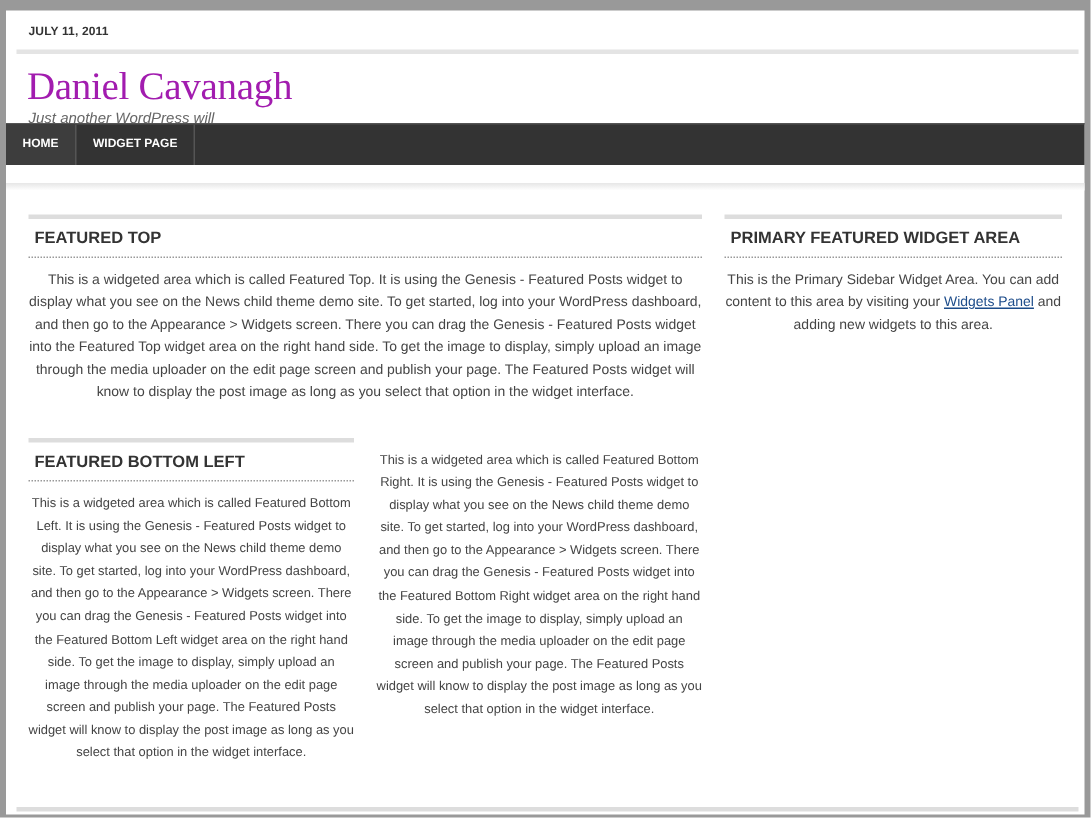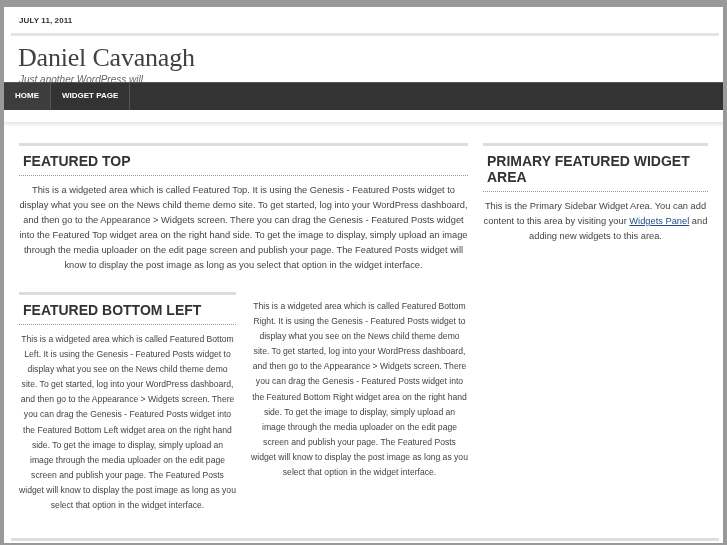--- a/index.html
+++ b/index.html
@@ -1,27 +1,27 @@
 <!DOCTYPE html>
 <html><head>
 <meta charset="utf-8">
 <style>
   html, body { margin:0; padding:0; }
   body { width:727px; height:545px; background:#999; overflow:hidden; font-family:"Liberation Sans", sans-serif; }
   #wrap { position:absolute; left:4px; top:7px; width:719px; height:536px; background:#fff; }
   #topbar { position:absolute; left:7px; top:0; width:708px; height:26px; border-bottom:3px solid #e4e4e4; }
   #date { position:absolute; left:8px; top:9px; font-size:8px; font-weight:bold; color:#333; letter-spacing:0.1px; }
-  #title { position:absolute; left:14px; top:36px; font-family:"Liberation Serif", serif; font-size:26px; color:#404040; letter-spacing:-0.2px; }
+  #title { position:absolute; left:14px; top:36px; font-family:"Liberation Serif", serif; font-size:26px; color:#a21caf; letter-spacing:-0.2px; }
   #tagline { position:absolute; left:15px; top:67px; font-size:10px; font-style:italic; color:#666; }
   #nav { position:absolute; left:0; top:75px; width:719px; height:27px; background:#333; border-top:1px solid #555; }
   .navitem { float:left; height:27px; line-height:26px; font-size:8px; font-weight:bold; color:#fff; padding:0 11px; border-right:1px solid #555; }
   .navitem.active { background:#3d3d3d; }
   #navshadow { position:absolute; left:0; top:115px; width:719px; height:5px; background:linear-gradient(#e6e6e6,#fff); }
   .widget { position:absolute; }
-  .wtitle { border-top:3px solid #ddd; border-bottom:1px dotted #999; padding:7px 4px 6px 4px; font-size:14px; font-weight:bold; color:#333; }
+  .wtitle { border-top:3px solid #ddd; border-bottom:1px dotted #999; padding:7px 4px 6px 4px; font-size:11px; font-weight:bold; color:#333; }
   .wtext { font-size:9.3px; color:#444; line-height:15px; margin-top:7px;text-align:center; }
   .small .wtext { font-size:8.6px; line-height:15.1px; }
   a { color:#1d4c8a; text-decoration:underline; }
   #bottomline { position:absolute; left:7px; top:531px; width:708px; height:3px; background:#ddd; }
 </style>
 </head>
 <body>
 
 <div id="wrap">
   <div id="topbar">

